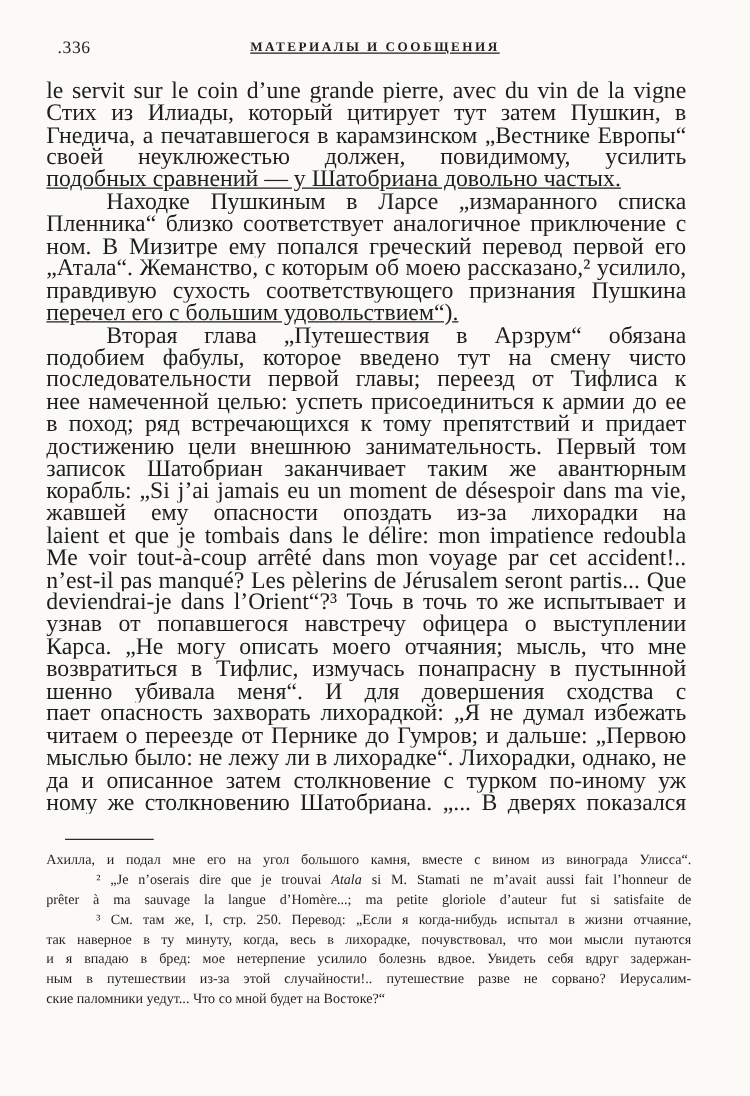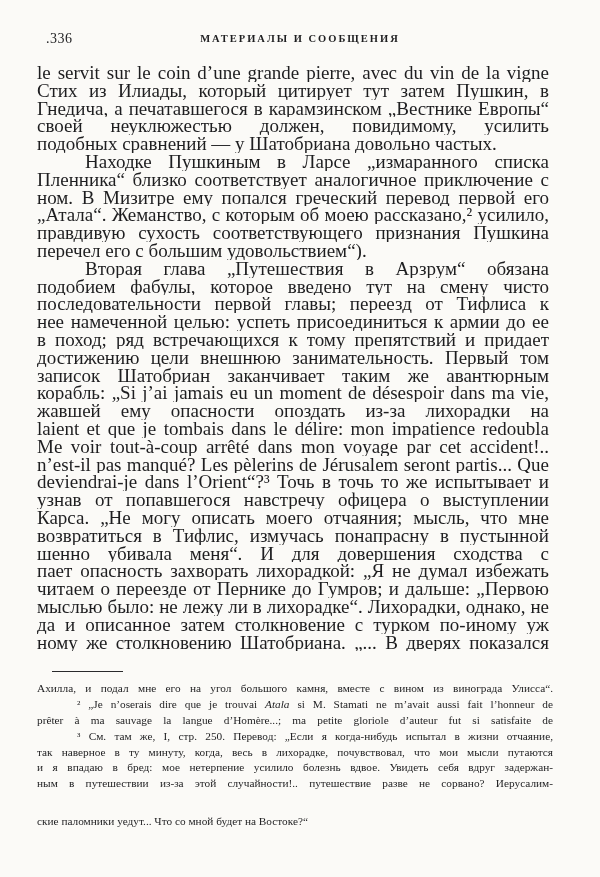--- a/index.html
+++ b/index.html
@@ -18,53 +18,53 @@
   .page{
     position:absolute;left:0;top:0;width:600px;height:877px;
   }
   .page-number{
     position:absolute;left:46px;top:31px;
     font-size:14px;font-weight:400;letter-spacing:0.5px;
   }
   .running-header{
     position:absolute;left:0;top:33px;width:600px;
     text-align:center;
-    font-size:10.5px;font-weight:700;letter-spacing:2px;
+    font-size:10.5px;font-weight:700;letter-spacing:2px;text-decoration:underline;
   }
   .body-text{
     position:absolute;left:37px;top:64px;width:512px;
   }
   .line{
     height:17.8px;line-height:17.8px;
     font-size:19px;
     overflow:hidden;
     text-align:justify;
     text-align-last:justify;
     -moz-text-align-last:justify;
     white-space:nowrap0; 
   }
   .line.indent{padding-left:48px;}
-  .line.short{text-align-last:left;-moz-text-align-last:left;}
+  .line.short{text-align-last:left;text-decoration:underline;-moz-text-align-last:left;}
   .footnote-separator{
     position:absolute;left:52px;top:671px;width:71px;height:0;
     border-top:1.5px solid #2a2a2c;
   }
   .footnotes{
     position:absolute;left:37px;top:681px;width:516px;
   }
   .fline{
     height:15.9px;line-height:15.9px;
     font-size:11.3px;
     overflow:hidden;
     text-align:justify;
     text-align-last:justify;
     -moz-text-align-last:justify;
   }
   .fline.indent{padding-left:40px;}
-  .fline.short{text-align-last:left;margin-top:22px;-moz-text-align-last:left;}
+  .fline.short{text-align-last:left;-moz-text-align-last:left;}
   i{}
 </style>
 </head>
 <body>
 
 <div class="page">
   <div class="page-number">.336</div>
   <div class="running-header">МАТЕРИАЛЫ И СООБЩЕНИЯ</div>
 
   <div class="body-text">

